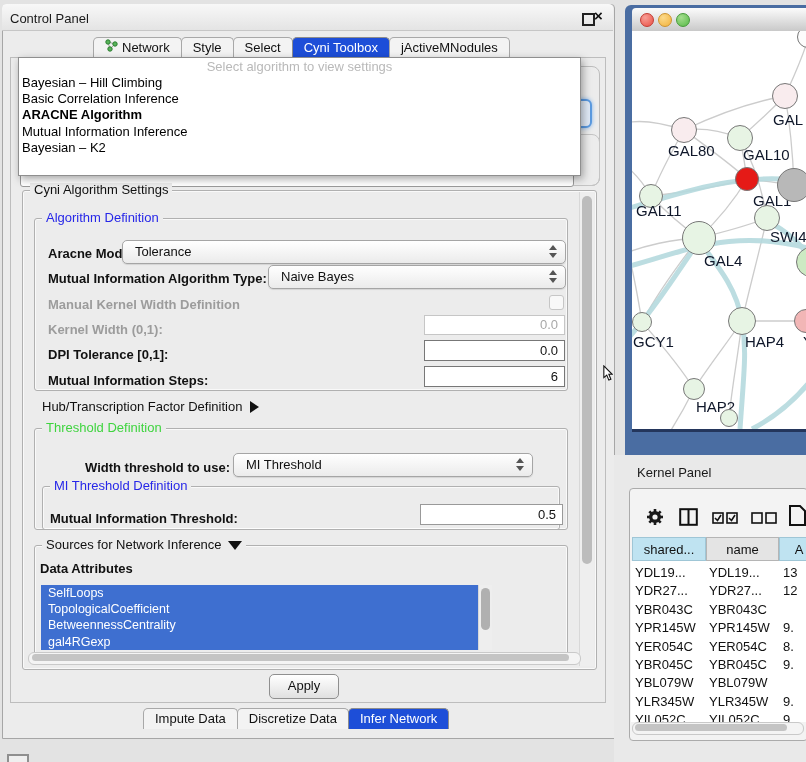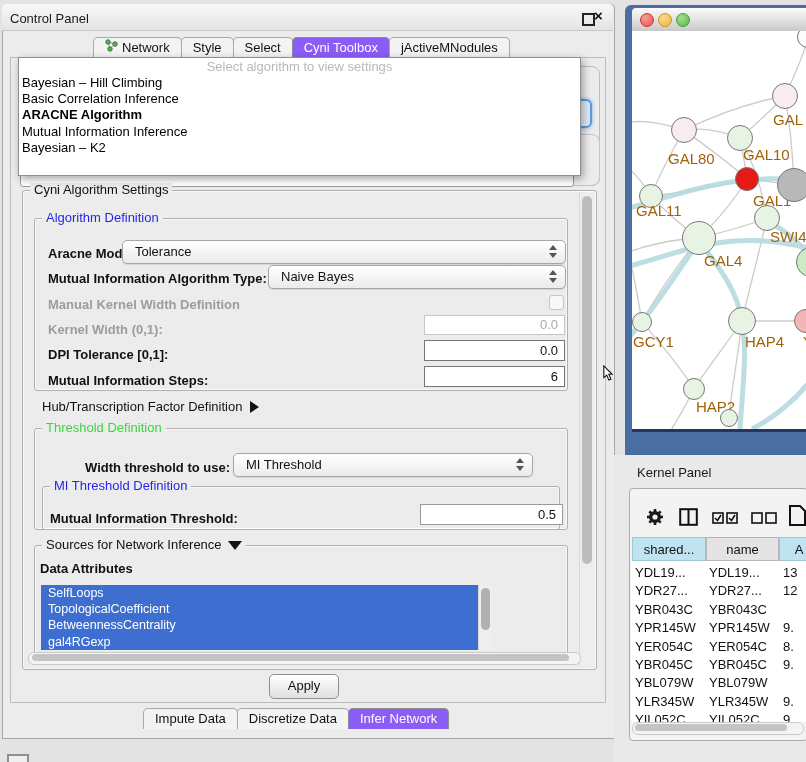--- a/index.html
+++ b/index.html
@@ -8,21 +8,21 @@
   .abs{position:absolute}
   
   .cp{left:2px;top:4px;width:611px;height:733px;background:#ececec;border:1px solid #a6a6a6;border-radius:4px 4px 0 0}
   .cp-titlebar{left:2px;top:4px;width:611px;height:26px;background:linear-gradient(#f8f8f8,#e4e4e4);border-bottom:1px solid #c6c6c6;border-radius:4px 4px 0 0}
   .cp-title{left:10px;top:11px;font-size:13px;color:#1a1a1a}
   .float-ic{left:582px;top:13px;width:9px;height:9px;border:2px solid #222}
   .close-ic{left:594px;top:7px;font-weight:bold;font-size:15px;color:#111}
   .tabbar{display:flex;align-items:flex-end}
   .tab{height:20px;line-height:20px;padding:0 11px;background:#f3f3f3;border:1px solid #a8a8a8;border-bottom:none;
        border-radius:5px 5px 0 0;margin-left:-1px;white-space:nowrap;display:flex;align-items:center;gap:4px}
-  .tab.selected{background:#8b5cf6;color:#fff;border-color:#8d8d8d}
+  .tab.selected{background:#1d4ed8;color:#fff;border-color:#8d8d8d}
   .content{left:10px;top:57px;width:594px;height:644px;border:1px solid #bdbdbd;background:#ececec}
   
   .frag1{left:560px;top:66px;width:38px;height:118px;border:1px solid #bdbdbd;border-radius:8px}
   .frag2{left:560px;top:134px;width:38px;height:50px;border:1px solid #c4c4c4;border-radius:8px}
   .fragblue{left:571px;top:99px;width:17px;height:25px;border:2px solid #5b9ae0;border-radius:6px;box-shadow:0 0 4px #7fb3ec;background:#dfe9f6}
   .fragfield{left:20px;top:169px;width:552px;height:16px;background:#fff;border:1px solid #9a9a9a;border-radius:3px}
   
   .popup{left:18px;top:57px;width:561px;height:116px;background:#fff;border:1px solid #8f8f8f;box-shadow:2px 3px 8px rgba(0,0,0,.35);z-index:10;padding-top:1px}
   .pop-prompt{height:16px;line-height:16px;text-align:center;color:#b9b9b9}
   .pop-item{height:16.2px;line-height:16.2px;padding-left:3px;color:#000}
@@ -52,21 +52,21 @@
   .hthumb{position:absolute;background:#c4c4c4;border-radius:4px}
   .btn{background:linear-gradient(#ffffff,#e0e0e0);border:1px solid #8f8f8f;border-radius:5px;text-align:center;line-height:21px}
   .partial-ic{left:7px;top:754px;width:18px;height:12px;border:2px solid #8f8f8f;background:#efefef}
   
   .netframe{left:625px;top:5px;width:181px;height:450px;background:#4a6da2;border-radius:6px 0 0 0}
   .nettitle{left:632px;top:8px;width:174px;height:23px;background:linear-gradient(#fbfbfb,#c9c9c9);border-bottom:1px solid #9b9b9b;border-radius:4px 0 0 0}
   .light{position:absolute;top:5px;width:12px;height:12px;border-radius:50%}
   .netcanvas{left:632px;top:31px;width:174px;height:398px;background:#fff;overflow:hidden}
   .navy{left:632px;top:429px;width:174px;height:3px;background:#24365c}
   .gnode{position:absolute;border-radius:50%;border:1px solid #777;box-sizing:border-box}
-  .gnode-label{position:absolute;font-size:15px;color:#a16207;white-space:nowrap}
+  .gnode-label{position:absolute;font-size:15px;color:#0f172a;white-space:nowrap}
   
   .tp-bg{left:614px;top:455px;width:192px;height:307px;background:#e9e9e9}
   .tp-title{left:637px;top:465px;color:#1a1a1a}
   .tp-panel{left:629px;top:488px;width:177px;height:251px;background:#f3f3f3;border:1px solid #ababab;border-radius:4px}
   .th{position:absolute;height:24px;line-height:24px;text-align:center;border:1px solid #b5b5b5;box-sizing:border-box;top:537px;background:#e4e4e4;overflow:hidden}
   .th.sel{background:#bfe3f1;border-color:#9fc6d6}
   .trow{position:absolute;left:632px;width:200px;height:18.4px;line-height:18.4px;white-space:nowrap}
   .td{position:absolute;overflow:hidden;height:18.4px}
   .cursor{left:603px;top:365px;z-index:50}
 </style>
@@ -259,21 +259,21 @@
         <path d="M 67 210 C 40 250 20 280 -6 310"></path>
         <path d="M 120 398 C 145 385 168 365 186 340"></path>
         <path d="M 135 190 C 155 200 172 215 180 231"></path>
       </g>
     </svg>
     <div id="node-layer">
         <div class="gnode" style="left: 165px; top: -5px; width: 22px; height: 22px; background: rgb(252, 252, 252);"></div>
         <div class="gnode" style="left: 140px; top: 52px; width: 26px; height: 26px; background: rgb(249, 236, 238);"></div>
         <span class="gnode-label" style="left: 141px; top: 80px;">GAL</span>
         <div class="gnode" style="left: 39px; top: 86px; width: 26px; height: 26px; background: rgb(249, 236, 238);"></div>
-        <span class="gnode-label" style="left: 36px; top: 111px; margin-top: 8px;">GAL80</span>
+        <span class="gnode-label" style="left: 36px; top: 111px;">GAL80</span>
         <div class="gnode" style="left: 95px; top: 94px; width: 26px; height: 26px; background: rgb(231, 244, 228);"></div>
         <span class="gnode-label" style="left: 111px; top: 115px;">GAL10</span>
         <div class="gnode" style="left: 103px; top: 136px; width: 24px; height: 24px; background: rgb(229, 26, 23);"></div>
         <span class="gnode-label" style="left: 121px; top: 161px;">GAL1</span>
         <div class="gnode" style="left: 145px; top: 137px; width: 34px; height: 34px; background: rgb(184, 184, 184);"></div>
         <div class="gnode" style="left: 7px; top: 153px; width: 24px; height: 24px; background: rgb(231, 244, 228);"></div>
         <span class="gnode-label" style="left: 4px; top: 171px;">GAL11</span>
         <div class="gnode" style="left: 122px; top: 174px; width: 26px; height: 26px; background: rgb(231, 244, 228);"></div>
         <span class="gnode-label" style="left: 138px; top: 197px;">SWI4</span>
         <div class="gnode" style="left: 50px; top: 190px; width: 34px; height: 34px; background: rgb(231, 244, 228);"></div>

